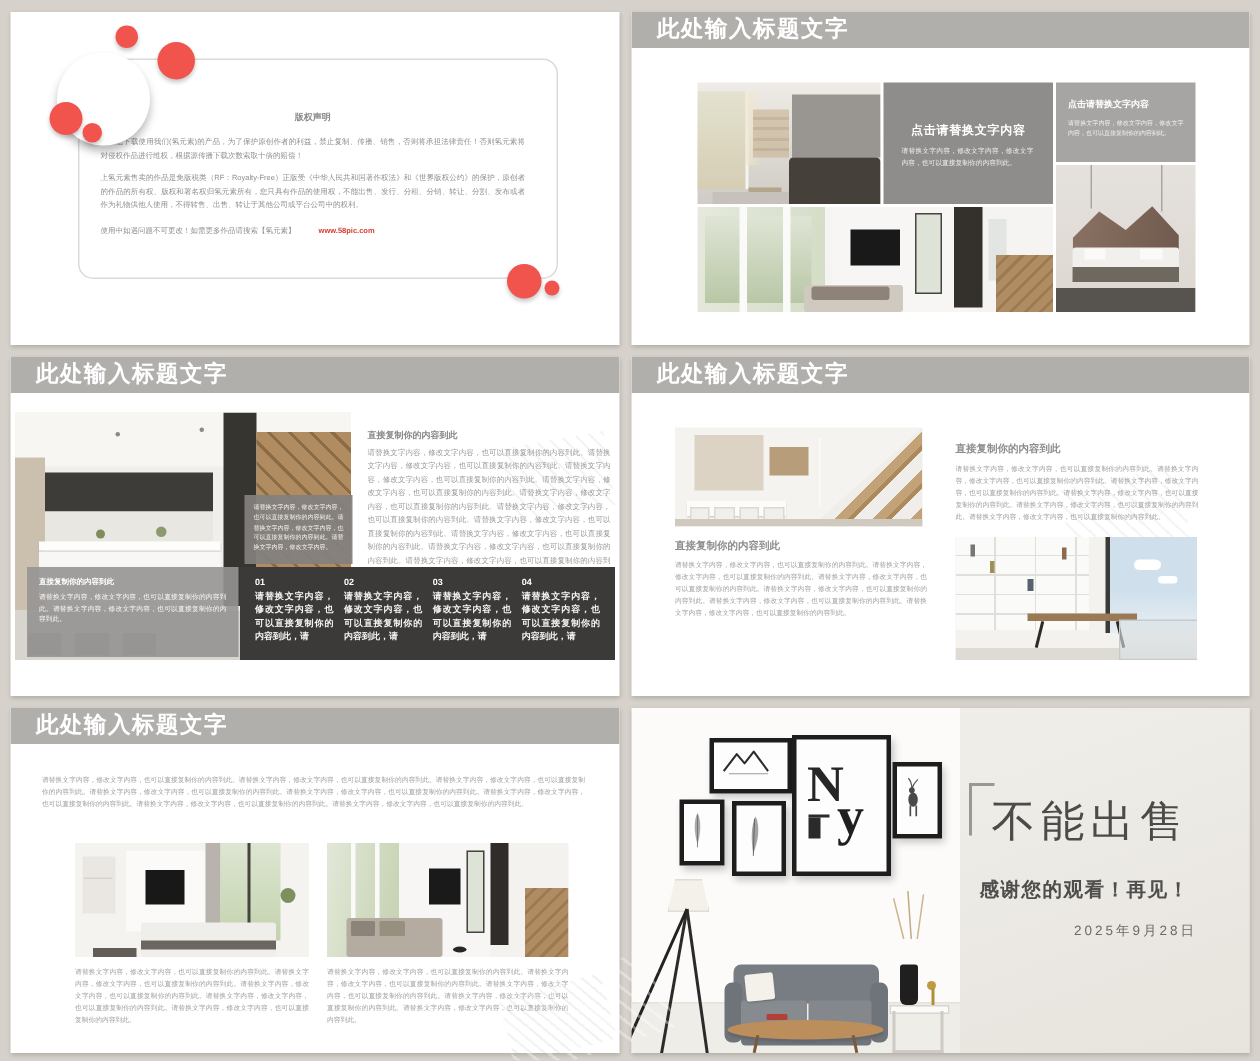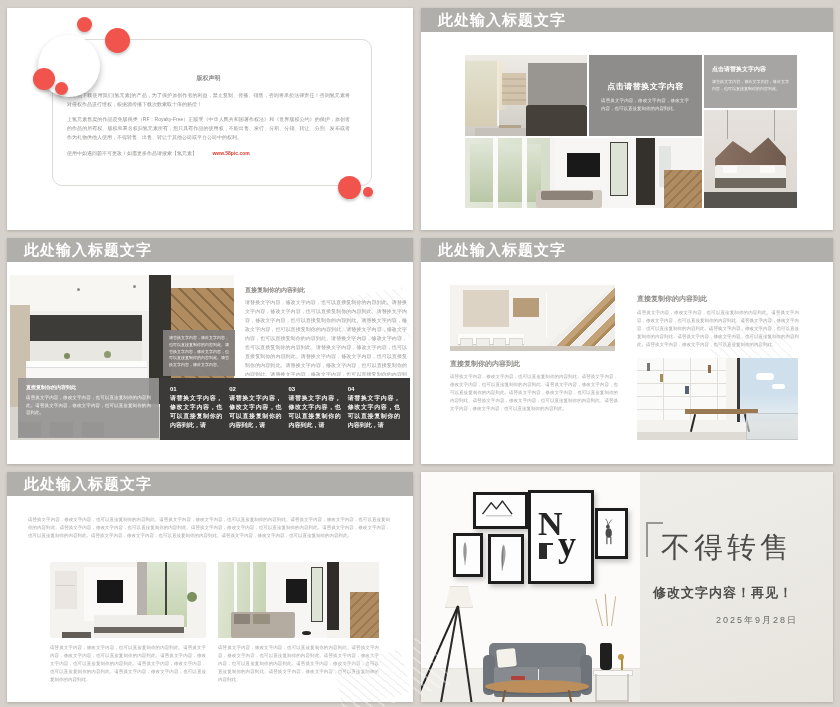--- a/index.html
+++ b/index.html
@@ -299,19 +299,19 @@
       <i class="s" style="left:7px;top:45px;width:12px;height:27px;background:#1f1f1f;border-radius:2px 2px 4px 4px;"></i>
       <i class="s" style="left:25px;top:56px;width:6px;height:6px;border-radius:50%;background:#c09a3e;"></i>
       <i class="s" style="left:28px;top:61px;width:1.5px;height:11px;background:#b08e38;"></i>
       <i class="s" style="left:0;top:72px;width:38px;height:4px;background:#fbfaf8;border:1px solid #d8d4cf;"></i>
       <i class="s" style="left:2px;top:76px;width:1.5px;height:28px;background:#cfcac4;"></i>
       <i class="s" style="left:34px;top:76px;width:1.5px;height:28px;background:#cfcac4;"></i>
       <i class="s" style="left:2px;top:102px;width:34px;height:1.5px;background:#cfcac4;"></i>
     </div>
 
     <div class="s" style="left:225px;top:50px;width:15px;height:33px;border-left:2px solid #9a9896;border-top:2px solid #9a9896;"></div>
-    <div class="s" style="left:240px;top:56px;width:160px;font-size:29px;color:#4c4b49;letter-spacing:4px;font-weight:500;">不得转售</div>
-    <div class="s" style="left:222px;top:112px;width:160px;text-align:center;font-size:13px;font-weight:bold;color:#4f4e4c;letter-spacing:1px;">修改文字内容！再见！</div>
+    <div class="s" style="left:240px;top:56px;width:160px;font-size:29px;color:#4c4b49;letter-spacing:4px;font-weight:500;">不能出售</div>
+    <div class="s" style="left:222px;top:112px;width:160px;text-align:center;font-size:13px;font-weight:bold;color:#4f4e4c;letter-spacing:1px;">感谢您的观看！再见！</div>
     <div class="s" style="left:225px;top:142px;width:152px;text-align:right;font-size:9px;color:#6b6a68;letter-spacing:2px;">2025年9月28日</div>
   </div>
 
   <div class="wm" style="left:335px;top:648px;width:110px;height:55px;background:repeating-linear-gradient(55deg,rgba(255,255,255,.55) 0 2px,transparent 2px 8px);transform:rotate(-18deg);opacity:.6;"></div>
 </div>
 
 </body></html>

